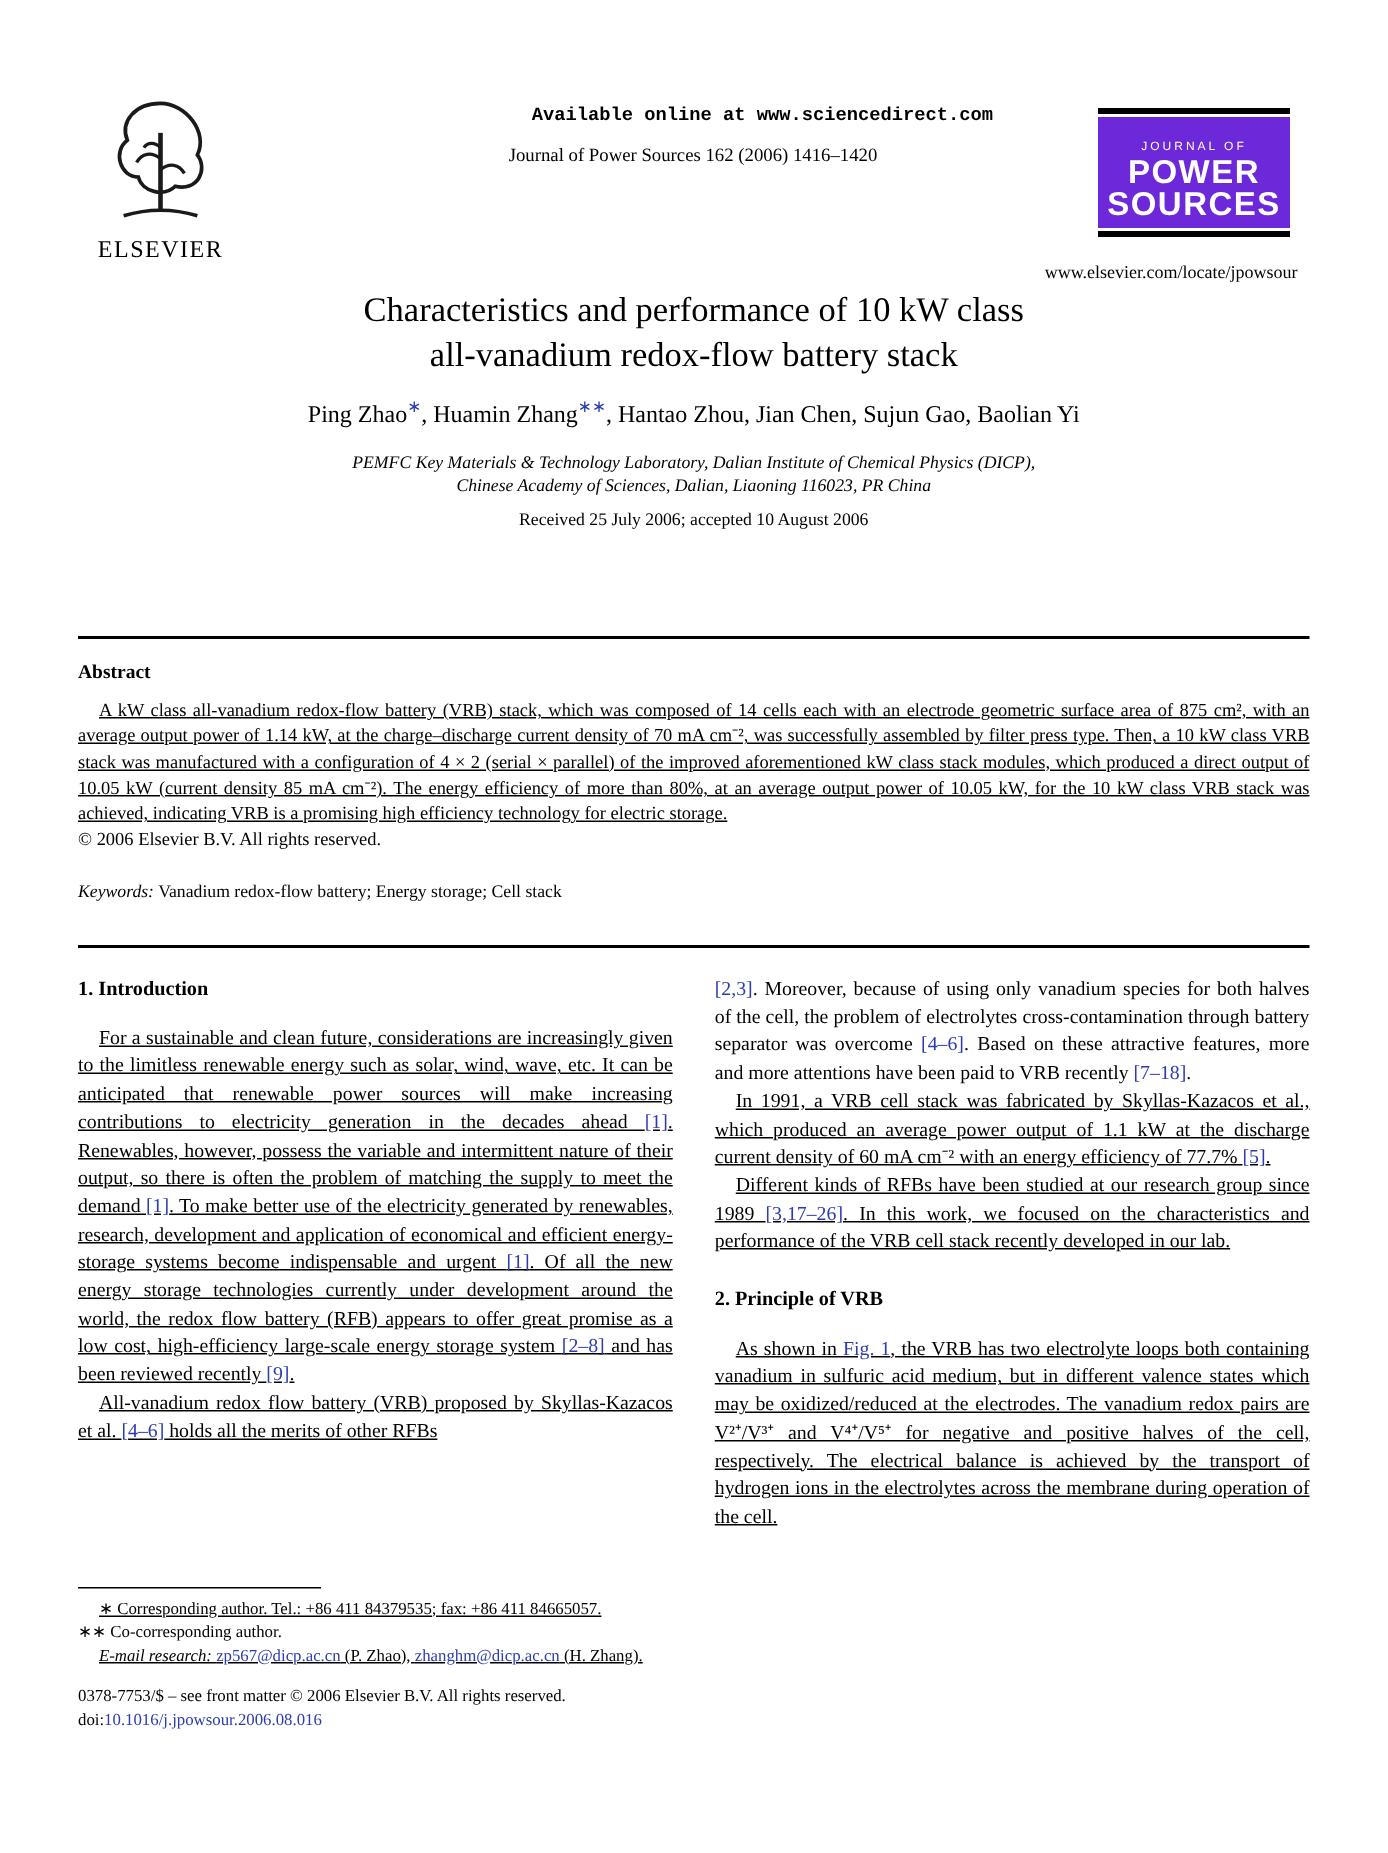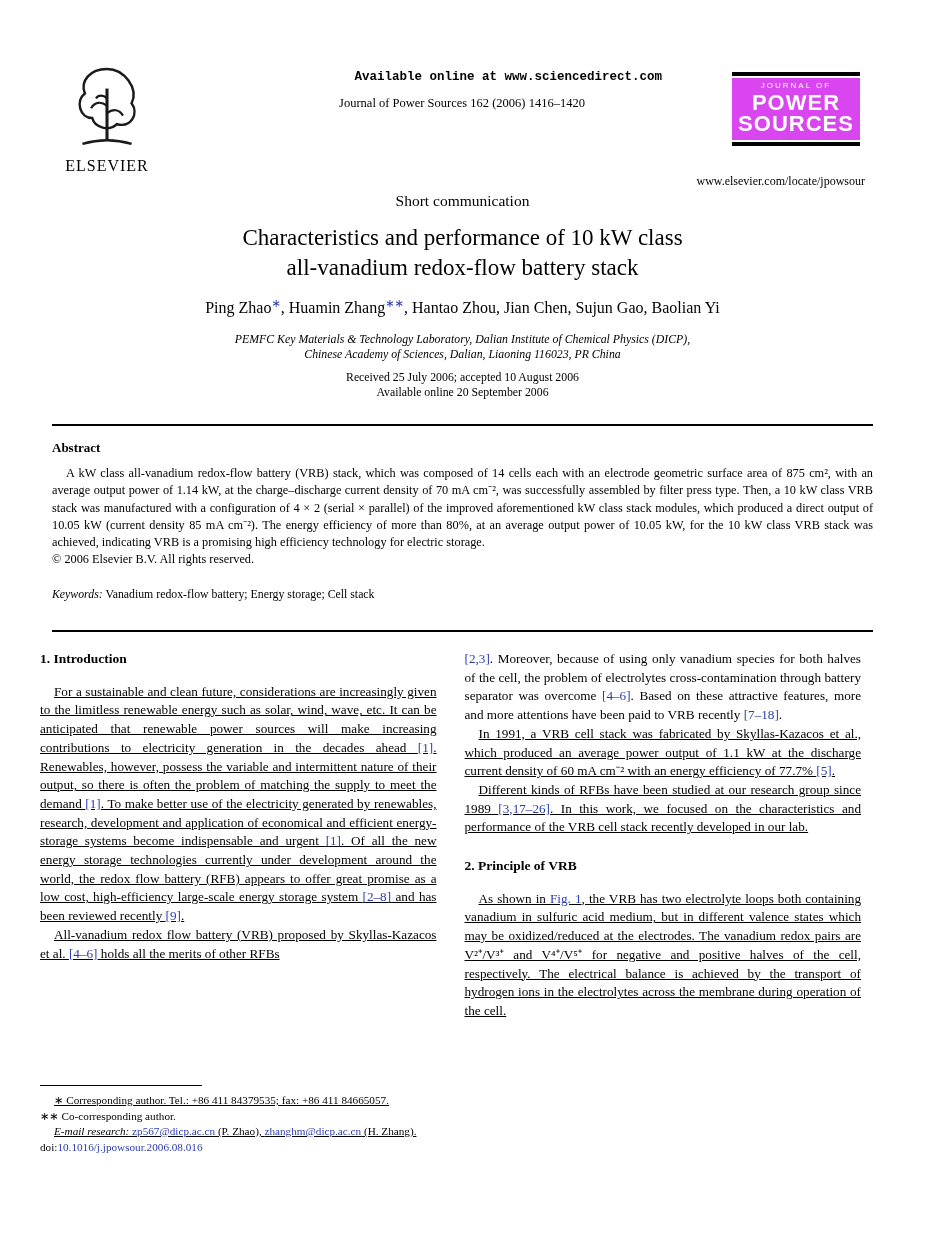--- a/index.html
+++ b/index.html
@@ -19,48 +19,48 @@
   
   .hdr-left { position: absolute; left: 57px; top: 64px; width: 100px; text-align: center; }
   .els-word { font-size: 16px; letter-spacing: 1px; margin-top: 3px; }
   .hdr-center { position: absolute; left: 262px; top: 70px; width: 400px; text-align: center; }
   .avail { font-family: Liberation Mono, monospace; font-weight: bold; font-size: 12.5px; margin-bottom: 9px; text-align: right; }
   .sd-row { display: flex; align-items: center; justify-content: center; height: 40px; }
   .sd-text { font-family: "Liberation Sans", sans-serif; font-weight: bold; font-size: 25px; color: #1c1c1c; margin-left: 6px; }
   .jcite { font-size: 12.5px; margin-top: 12px; }
   .hdr-right { position: absolute; left: 732px; top: 70px; width: 128px; }
   .ps-bar { height: 4px; background: #000; margin: 2px 0; }
-  .ps-box { background: #d946ef; color: #fff; text-align: center; padding: 3px 4px 6px; font-family: "Liberation Sans", sans-serif; }
+  .ps-box { background: #6d28d9; color: #fff; text-align: center; padding: 15px 4px 6px; font-family: "Liberation Sans", sans-serif; }
   .ps-small { font-size: 8px; letter-spacing: 2px; margin-bottom: 2px; }
   .ps-big { font-size: 22px; font-weight: bold; line-height: 21px; letter-spacing: 1px; }
   .jurl { position: absolute; right: 60px; top: 174px; font-size: 12px; }
 
   
   .front { position: absolute; left: 52px; top: 192px; width: 821px; text-align: center; }
   .arttype { font-size: 15.5px; margin-bottom: 13px; }
   .title { font-size: 23px; font-weight: normal; line-height: 30px; margin: 0 0 16px 0; }
   .authors { font-size: 16px; margin-bottom: 15px; }
   .affil { font-size: 11.8px; font-style: italic; line-height: 15px; }
   .dates { font-size: 11.8px; line-height: 15px; }
   .dates.first { margin-top: 8px; }
 
   .rule { position: absolute; left: 52px; width: 821px; height: 2px; background: #000; }
   .rule1 { top: 424px; }
   .rule2 { top: 630px; }
 
   
   .abstract { position: absolute; left: 52px; top: 440px; width: 821px; }
   .abs-head { font-size: 13px; font-weight: bold; }
-  .abs-text { font-size: 12.3px; line-height: 17.3px; text-align: justify; text-indent: 14px; margin: 9px 0 0 0; }
+  .abs-text { font-size: 12.3px; line-height: 17.3px; text-align: justify; text-indent: 14px; margin: 9px 0 0 0; text-decoration: underline; }
   .abs-copy { font-size: 12.3px; line-height: 17.3px; margin: 0; }
   .keywords { font-size: 11.8px; margin-top: 18px; }
   .kw-label { font-style: italic; }
 
   
-  .cols { position: absolute; left: 40px; top: 650px; width: 821px; display: flex; gap: 28px; }
+  .cols { position: absolute; left: 52px; top: 650px; width: 821px; display: flex; gap: 28px; }
   .col { width: 397px; font-size: 13.2px; line-height: 18.7px; }
   .col.left { position: relative; height: 505px; }
   .col h2 { font-size: 13.5px; font-weight: bold; margin: 0 0 14px 0; }
   .col h2.second { margin-top: 20px; }
   .col p { margin: 0; text-align: justify; }
   .col p.indent { text-indent: 14px; text-decoration: underline; }
 
   
   .footnotes { position: absolute; left: 0; bottom: 0; width: 397px; }
   .fn-rule { width: 162px; height: 1px; background: #000; margin-bottom: 7px; }
@@ -93,27 +93,25 @@
     <div class="ps-box">
       <div class="ps-small">JOURNAL OF</div>
       <div class="ps-big">POWER</div>
       <div class="ps-big">SOURCES</div>
     </div>
     <div class="ps-bar"></div>
   </div>
   <div class="jurl">www.elsevier.com/locate/jpowsour</div>
 
   <div class="front">
-    <div class="arttype">Short communication</div>
     <h1 class="title"><span>Characteristics and performance of 10 kW class</span><br><span>all-vanadium redox-flow battery stack</span></h1>
     <div class="authors"><span>Ping Zhao</span><a class="ref" href="#"><sup>∗</sup></a><span>, Huamin Zhang</span><a class="ref" href="#"><sup>∗∗</sup></a><span>, Hantao Zhou, Jian Chen, Sujun Gao, Baolian Yi</span></div>
     <div class="affil">PEMFC Key Materials &amp; Technology Laboratory, Dalian Institute of Chemical Physics (DICP),</div>
     <div class="affil">Chinese Academy of Sciences, Dalian, Liaoning 116023, PR China</div>
     <div class="dates first">Received 25 July 2006; accepted 10 August 2006</div>
-    <div class="dates">Available online 20 September 2006</div>
   </div>
 
   <div class="rule rule1"></div>
 
   <div class="abstract">
     <div class="abs-head">Abstract</div>
     <p class="abs-text">A kW class all-vanadium redox-flow battery (VRB) stack, which was composed of 14 cells each with an electrode geometric surface area of 875 cm², with an average output power of 1.14 kW, at the charge–discharge current density of 70 mA cm⁻², was successfully assembled by filter press type. Then, a 10 kW class VRB stack was manufactured with a configuration of 4 × 2 (serial × parallel) of the improved aforementioned kW class stack modules, which produced a direct output of 10.05 kW (current density 85 mA cm⁻²). The energy efficiency of more than 80%, at an average output power of 10.05 kW, for the 10 kW class VRB stack was achieved, indicating VRB is a promising high efficiency technology for electric storage.</p>
     <p class="abs-copy">© 2006 Elsevier B.V. All rights reserved.</p>
     <div class="keywords"><span class="kw-label">Keywords:</span> <span>Vanadium redox-flow battery; Energy storage; Cell stack</span></div>
   </div>
@@ -123,20 +121,21 @@
   <div class="cols">
     <div class="col left">
       <h2>1. Introduction</h2>
       <p class="indent"><span>For a sustainable and clean future, considerations are increasingly given to the limitless renewable energy such as solar, wind, wave, etc. It can be anticipated that renewable power sources will make increasing contributions to electricity generation in the decades ahead </span><a class="ref" href="#">[1]</a><span>. Renewables, however, possess the variable and intermittent nature of their output, so there is often the problem of matching the supply to meet the demand </span><a class="ref" href="#">[1]</a><span>. To make better use of the electricity generated by renewables, research, development and application of economical and efficient energy-storage systems become indispensable and urgent </span><a class="ref" href="#">[1]</a><span>. Of all the new energy storage technologies currently under development around the world, the redox flow battery (RFB) appears to offer great promise as a low cost, high-efficiency large-scale energy storage system </span><a class="ref" href="#">[2–8]</a><span> and has been reviewed recently </span><a class="ref" href="#">[9]</a><span>.</span></p>
       <p class="indent"><span>All-vanadium redox flow battery (VRB) proposed by Skyllas-Kazacos et al. </span><a class="ref" href="#">[4–6]</a><span> holds all the merits of other RFBs</span></p>
       <div class="footnotes">
         <div class="fn-rule"></div>
         <p class="fn indent">∗ Corresponding author. Tel.: +86 411 84379535; fax: +86 411 84665057.</p>
         <p class="fn">∗∗ Co-corresponding author.</p>
         <p class="fn indent"><span style="font-style: italic;">E-mail research: </span><a class="ref" href="#">zp567@dicp.ac.cn</a><span> (P. Zhao), </span><a class="ref" href="#">zhanghm@dicp.ac.cn</a><span> (H. Zhang).</span></p>
+        <p class="fn issn">0378-7753/$ – see front matter © 2006 Elsevier B.V. All rights reserved.</p>
         <p class="fn"><span>doi:</span><a class="ref" href="#">10.1016/j.jpowsour.2006.08.016</a></p>
       </div>
     </div>
     <div class="col right">
       <p><a class="ref" href="#">[2,3]</a><span>. Moreover, because of using only vanadium species for both halves of the cell, the problem of electrolytes cross-contamination through battery separator was overcome </span><a class="ref" href="#">[4–6]</a><span>. Based on these attractive features, more and more attentions have been paid to VRB recently </span><a class="ref" href="#">[7–18]</a><span>.</span></p>
       <p class="indent"><span>In 1991, a VRB cell stack was fabricated by Skyllas-Kazacos et al., which produced an average power output of 1.1 kW at the discharge current density of 60 mA cm⁻² with an energy efficiency of 77.7% </span><a class="ref" href="#">[5]</a><span>.</span></p>
       <p class="indent"><span>Different kinds of RFBs have been studied at our research group since 1989 </span><a class="ref" href="#">[3,17–26]</a><span>. In this work, we focused on the characteristics and performance of the VRB cell stack recently developed in our lab.</span></p>
       <h2 class="second">2. Principle of VRB</h2>
       <p class="indent"><span>As shown in </span><a class="ref" href="#">Fig. 1</a><span>, the VRB has two electrolyte loops both containing vanadium in sulfuric acid medium, but in different valence states which may be oxidized/reduced at the electrodes. The vanadium redox pairs are V²⁺/V³⁺ and V⁴⁺/V⁵⁺ for negative and positive halves of the cell, respectively. The electrical balance is achieved by the transport of hydrogen ions in the electrolytes across the membrane during operation of the cell.</span></p>
     </div>

